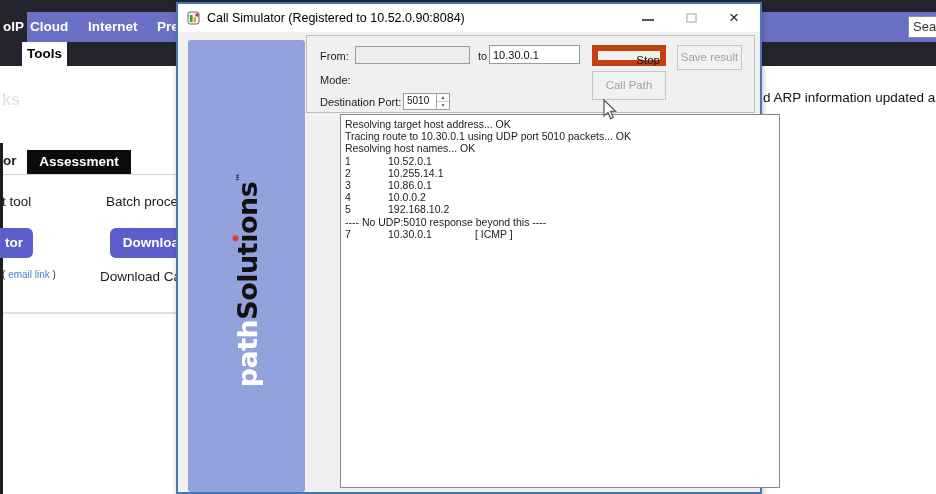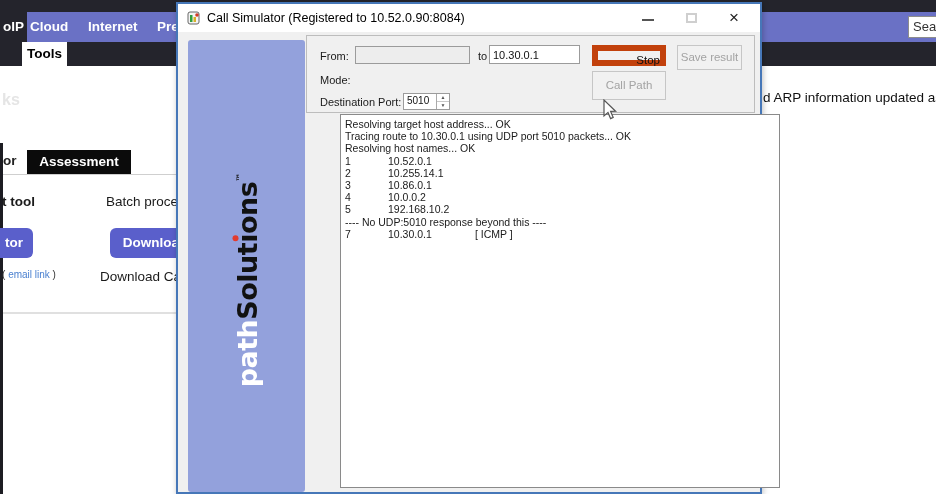--- a/index.html
+++ b/index.html
@@ -23,21 +23,21 @@
     font-weight:bold;font-size:13.5px;text-align:center;line-height:24px;}
 
   .left-black-strip{position:absolute;left:0;top:143px;width:3px;height:351px;background:#1c1c22;}
   .content-divider{position:absolute;left:3px;top:312px;width:173px;height:2px;background:#e0e0e0;}
 
   .tab-partial{position:absolute;left:3px;top:153px;font-size:13.5px;font-weight:600;color:#222;}
   .tab-assessment{position:absolute;left:27px;top:150px;width:104px;height:24px;background:#0b0b0b;color:#fff;
     font-weight:bold;font-size:13.5px;text-align:center;line-height:24px;}
   .tabstrip-line{position:absolute;left:3px;top:174px;width:173px;height:1px;background:#cfcfcf;}
 
-  .txt-tool{position:absolute;left:2px;top:194px;font-size:13.5px;color:#1a1a1a;font-weight:bold;}
+  .txt-tool{position:absolute;left:2px;top:194px;font-size:13.5px;color:#1a1a1a;}
   .txt-batch{position:absolute;left:106px;top:194px;font-size:13.5px;color:#1a1a1a;white-space:nowrap;}
   .pbtn{position:absolute;top:228px;height:30px;background:var(--btn-purple);border-radius:6px;color:#fff;
     font-weight:bold;font-size:13.5px;line-height:30px;border:none;}
   .pbtn1{left:-50px;width:83px;text-align:right;padding-right:10px;}
   .pbtn2{left:110px;width:90px;text-align:center;}
   .email-row{position:absolute;left:2px;top:269px;font-size:10px;color:#333;white-space:nowrap;}
   .email-row a{color:var(--link-blue);text-decoration:none;}
   .txt-dlcall{position:absolute;left:100px;top:269px;font-size:13.5px;color:#1a1a1a;white-space:nowrap;}
   .txt-arp{position:absolute;left:763px;top:90px;font-size:13.5px;color:#111;white-space:nowrap;}
 

